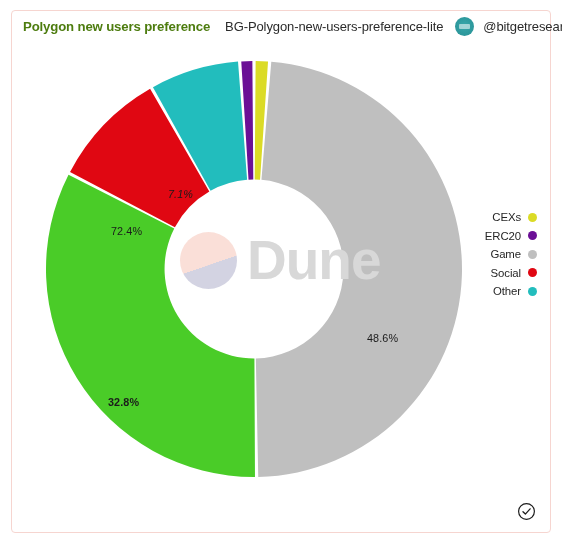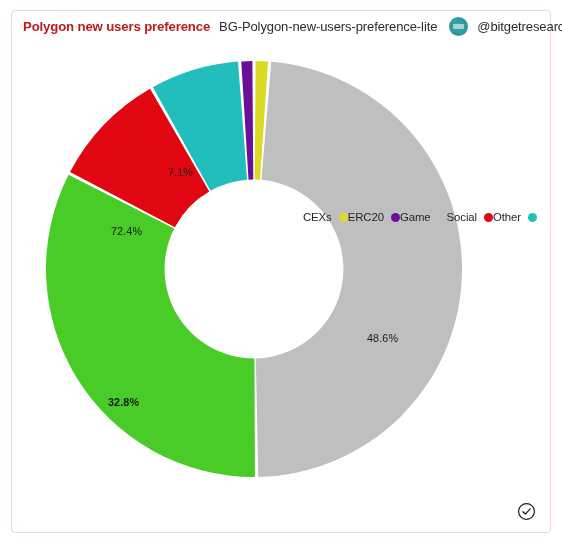--- a/index.html
+++ b/index.html
@@ -43,31 +43,31 @@
     height: 30px;
     display: flex;
     align-items: center;
     gap: 0;
     box-sizing: border-box;
     padding-left: 11px;
   }
   .title {
     font-size: 13.2px;
     font-weight: bold;
-    color: #b91c1c;
+    color: #4d7c0f;
     letter-spacing: -0.15px;
     white-space: nowrap;
   }
   .subtitle {
     font-size: 13px;
     font-weight: normal;
     color: #2b2b2b;
     letter-spacing: -0.1px;
     white-space: nowrap;
-    margin-left: 9px;
+    margin-left: 15px;
   }
   .avatar {
     width: 19px;
     height: 19px;
     border-radius: 50%;
     background: radial-gradient(circle at 50% 45%, #3aa7ab 0%, #2e9a9e 55%, #2b9297 100%);
     margin-left: 12px;
     flex: 0 0 auto;
     position: relative;
     overflow: hidden;
@@ -146,21 +146,21 @@
     letter-spacing: 0.1px;
     white-space: nowrap;
   }
 
   
   .legend {
     position: absolute;
     right: 13px;
     top: 160px;
     display: flex;
-    flex-direction: row;
+    flex-direction: column;
     align-items: flex-end;
     gap: 0;
   }
   .legend-item {
     display: flex;
     align-items: center;
     justify-content: flex-end;
     height: 18.5px;
     gap: 7px;
   }
@@ -208,26 +208,30 @@
             <path d="M 210.63361138485197 1.0064152098837553 A 208 208 0 0 1 223.03852218057048 1.4742910023299771 L 215.03656453764532 119.76394513100189 A 89.44 89.44 0 0 0 209.70245289548635 119.56275854025002 Z" fill="#dbdb26"></path>
             <path d="M 226.29646244451487 1.720400456519883 A 208 208 0 0 1 213.24713808371837 416.95663446521206 L 210.8262693759989 298.4213528200412 A 89.44 89.44 0 0 0 216.4374788511414 119.86977219630356 Z" fill="#bfbfbf"></path>
             <path d="M 209.98017328018963 416.99769051684393 A 208 208 0 0 1 23.52254133594738 114.86120710607847 L 129.24469277445738 168.52031905561375 A 89.44 89.44 0 0 0 209.42147451048154 298.4390069222429 Z" fill="#4acc28"></path>
             <path d="M 25.024091121067215 111.95946747791098 A 208 208 0 0 1 105.09433181872556 28.81228643494336 L 164.32056268205199 131.51928316702566 A 89.44 89.44 0 0 0 129.8903591820589 167.27257101550174 Z" fill="#e00712"></path>
             <path d="M 107.93741599580825 27.202436445381124 A 208 208 0 0 1 193.00624653790078 1.6158158147213157 L 202.12268601129733 119.82480080033017 A 89.44 89.44 0 0 0 165.54308887819755 130.82704767151387 Z" fill="#22bdbd"></path>
             <path d="M 196.26566883402555 1.390181326230902 A 208 208 0 0 1 207.3663886151481 1.0064152098837553 L 208.29754710451368 119.56275854025002 A 89.44 89.44 0 0 0 203.52423759863098 119.72777797027929 Z" fill="#6b0f96"></path>
           </g>
       </svg>
     </div>
 
+    <div class="watermark">
+      <span class="wm-logo"></span>
+      <span class="wm-text">Dune</span>
+    </div>
 
     <div id="slice-labels">
         <span class="slice-label" style="left: 355px; top: 259px; margin-top: 25px;">48.6%</span>
         <span class="slice-label" style="left: 96px; top: 348px; font-weight: bold;">32.8%</span>
         <span class="slice-label" style="left: 99px; top: 177px;">72.4%</span>
-        <span class="slice-label" style="left: 156px; top: 118px;">7.1%</span>
+        <span class="slice-label" style="left: 156px; top: 140px; font-style: italic;">7.1%</span>
       </div>
 
     <div class="legend" id="legend">
         <div class="legend-item">
           <span class="legend-label">CEXs</span>
           <span class="legend-dot" style="background: rgb(219, 219, 38);"></span>
         </div>
         <div class="legend-item">
           <span class="legend-label">ERC20</span>
           <span class="legend-dot" style="background: rgb(107, 15, 150);"></span>

